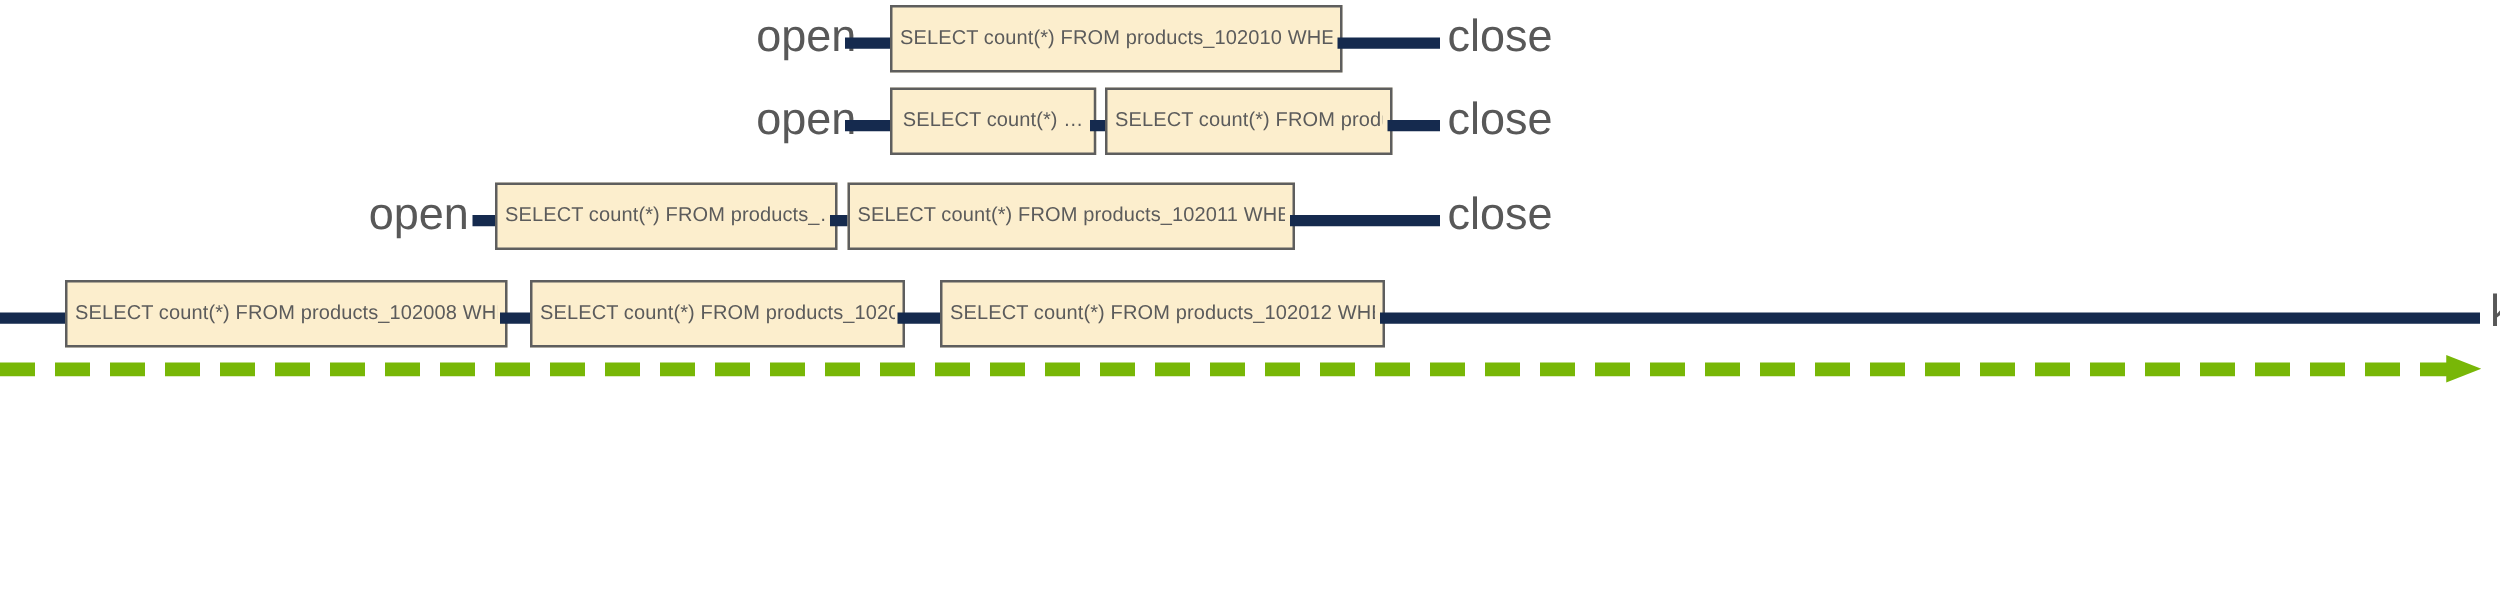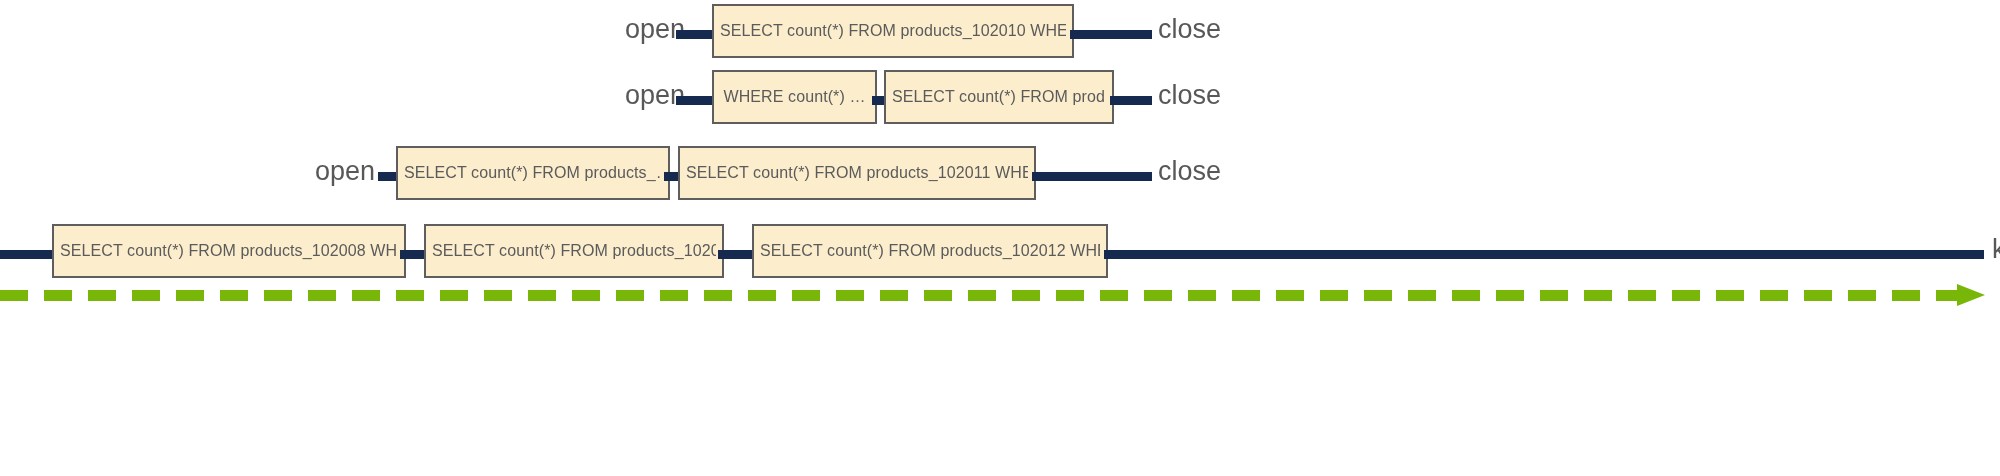--- a/index.html
+++ b/index.html
@@ -56,21 +56,21 @@
     overflow: hidden;
     text-overflow: clip;
     letter-spacing: 0.1px;
   }
 
   
   .end-label {
     position: absolute;
     top: -5px;
     font-family: "Liberation Sans", sans-serif;
-    font-size: 27px;
+    font-size: 36px;
     color: #585858;
     line-height: 60px;
     white-space: nowrap;
   }
   .end-label.left { text-align: right; }
 
   
   #time-axis {
     position: absolute;
     left: 0;
@@ -132,21 +132,21 @@
       <span>SELECT count(*) FROM products_102010 WHERE …</span>
     </div>
     <div class="lane-line" style="left:1070px; width:82px;"></div>
     <div class="end-label" style="left:1158px;">close</div>
   </div>
 
   <div class="row" style="top:70px;">
     <div class="end-label left" style="left:560px; width:125px;">open</div>
     <div class="lane-line" style="left:676px; width:40px;"></div>
     <div class="qbox" style="left:712px; width:165px;">
-      <span>WHERE count(*) …</span>
+      <span>SELECT count(*) …</span>
     </div>
     <div class="lane-line" style="left:872px; width:16px;"></div>
     <div class="qbox" style="left:884px; width:230px;">
       <span>SELECT count(*) FROM  produc</span>
     </div>
     <div class="lane-line" style="left:1110px; width:42px;"></div>
     <div class="end-label" style="left:1158px;">close</div>
   </div>
 
   <div class="row" style="top:146px;">

